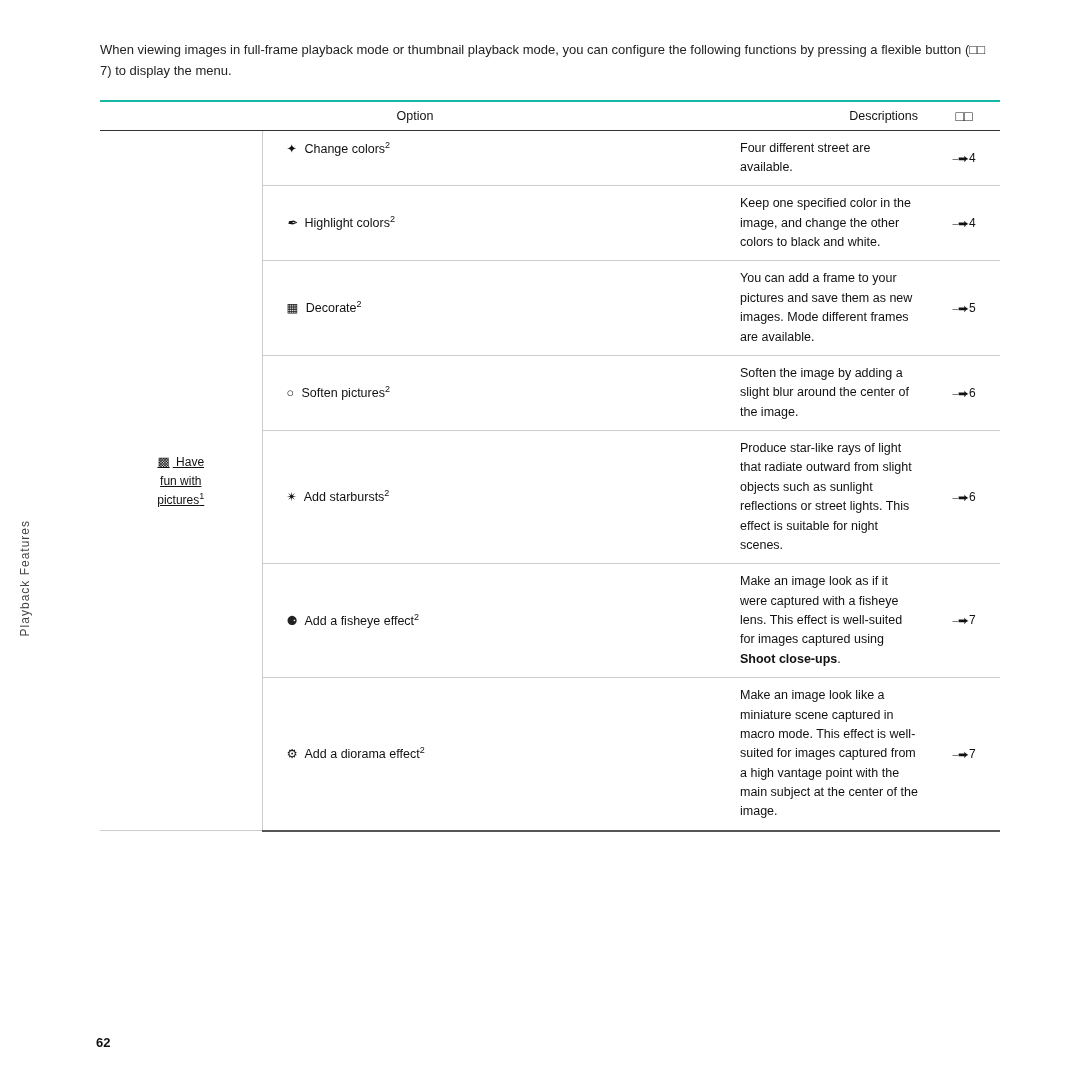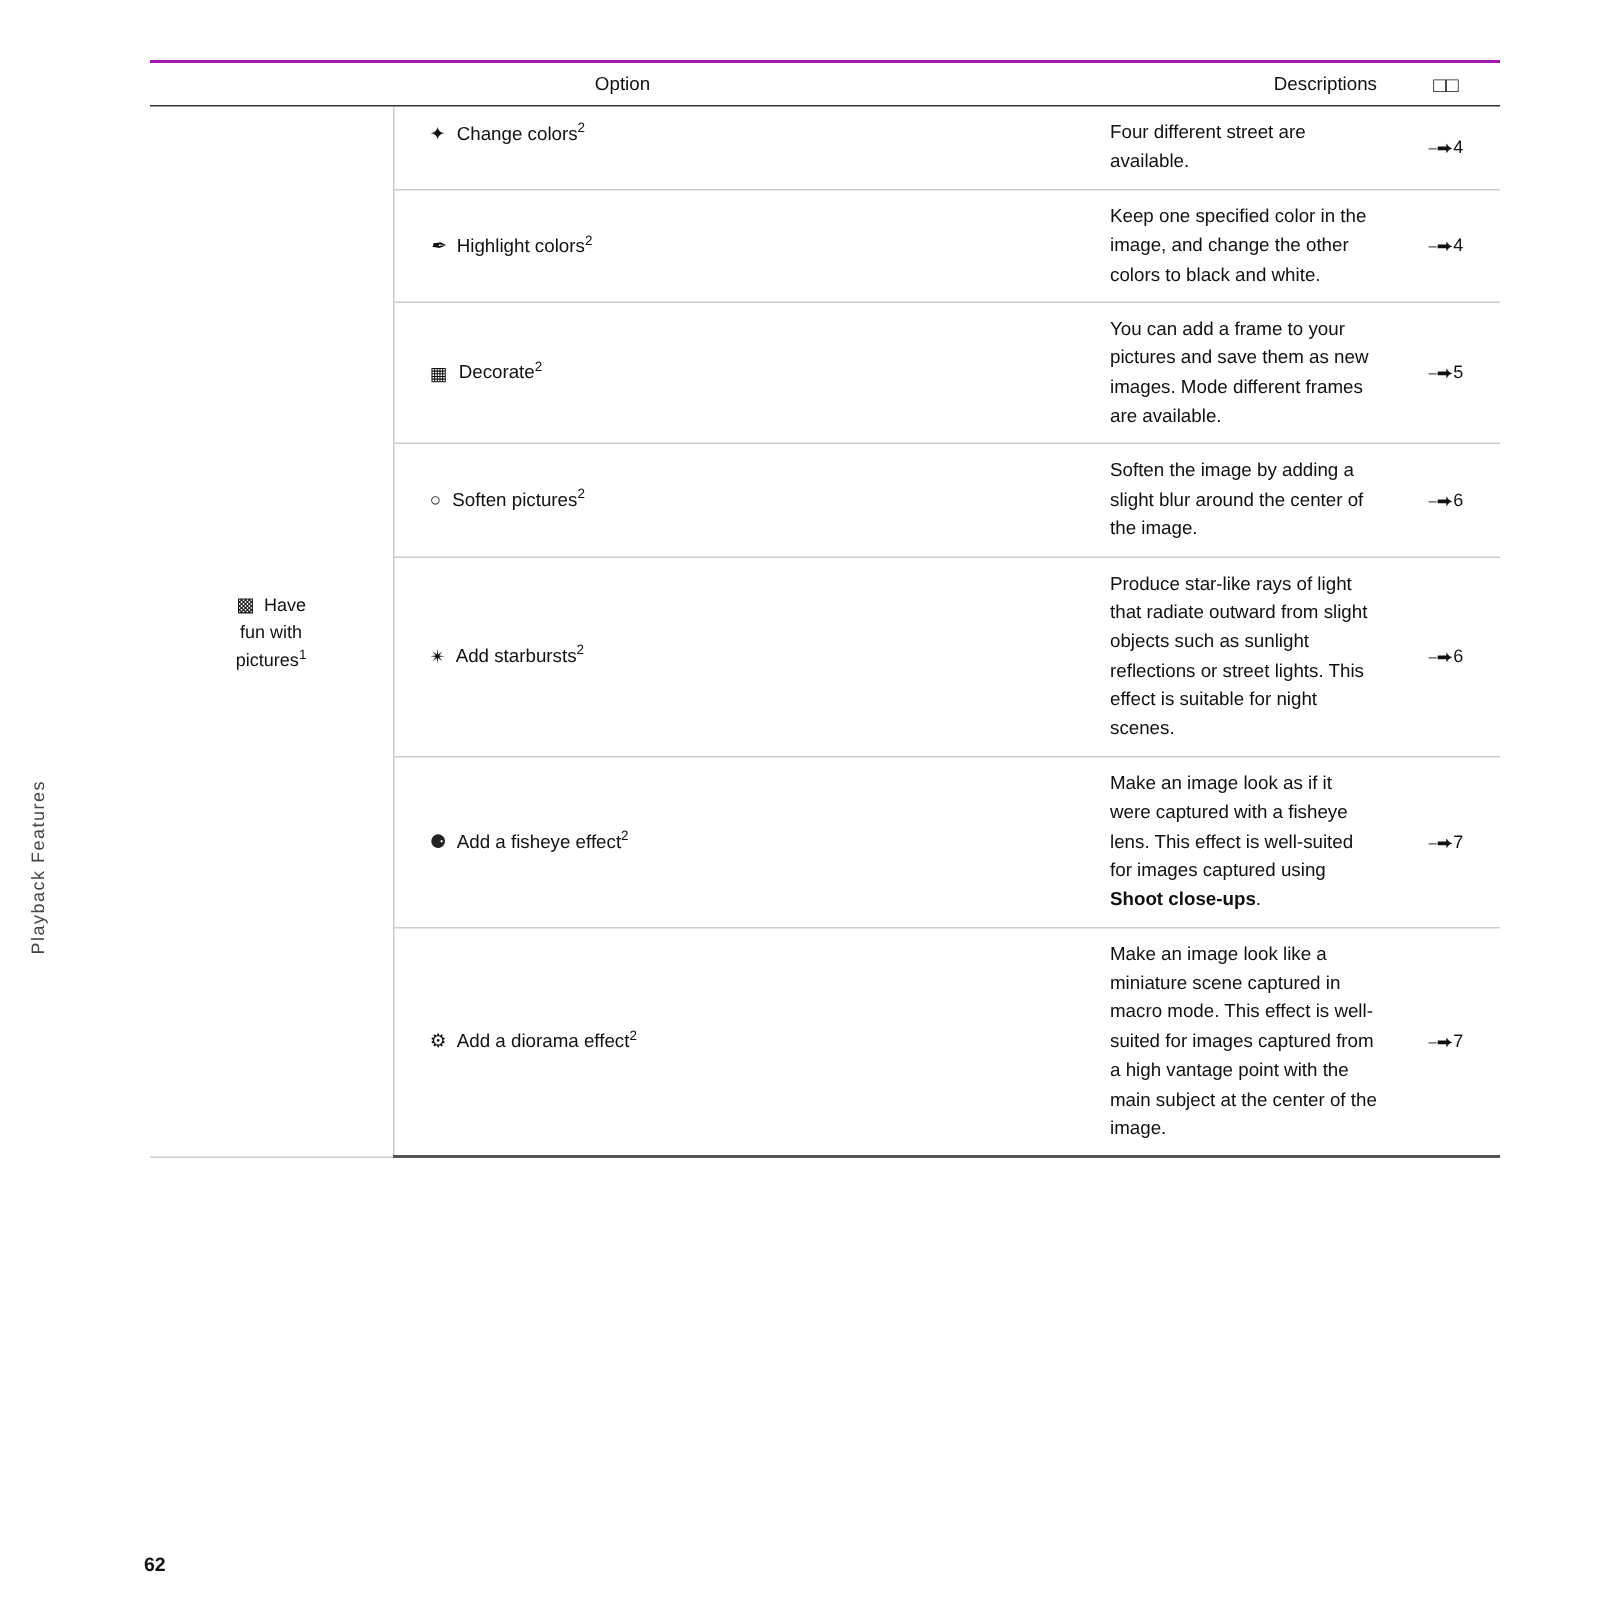--- a/index.html
+++ b/index.html
@@ -35,21 +35,21 @@
       color: #222;
     }
 
     table {
       width: 100%;
       border-collapse: collapse;
       font-size: 12.5px;
     }
 
     thead tr th {
-      border-top: 2px solid #a21caf;
+      border-top: 2px solid #14b8a6;
       border-bottom: 1.5px solid #333;
       padding: 6px 10px;
       font-weight: normal;
       text-align: left;
     }
 
     thead tr th:first-child {
       text-align: center;
       width: 18%;
     }
@@ -138,39 +138,43 @@
     }
   </style>
 </head>
 <body>
 
 <div class="sidebar-label">Playback Features</div>
 
 <div class="page-container">
 
 
+  <p class="intro-text">
+    When viewing images in full-frame playback mode or thumbnail playback mode, you can
+    configure the following functions by pressing a flexible button (□□ 7) to display the menu.
+  </p>
 
   <table>
     <thead>
       <tr>
         <th colspan="2">
           <span>Option</span>
         </th>
         <th>
           <span>Descriptions</span>
         </th>
         <th>
           <span style="font-size:14px;">□□</span>
         </th>
       </tr>
     </thead>
     <tbody>
 
       <tr>
-        <td class="row-header-cell" rowspan="7" style="width:18%; font-size:12px; text-align:center; padding: 8px 6px; border-right:1px solid #ccc;">
+        <td class="row-header-cell" rowspan="7" style="width:18%; font-size:12px; text-align:center; padding: 8px 6px; border-right:1px solid #ccc;text-decoration:underline;">
           <span style="font-size:13px; margin-right:3px;">▩</span>
           <span>Have<br>fun with<br>pictures<sup>1</sup></span>
         </td>
         <td class="option-col">
           <span class="option-icon">✦</span>
           Change colors<sup>2</sup>
         </td>
         <td>Four different street are available.</td>
         <td class="page-ref"><span style="font-size:11px;">⎯⮕</span>4</td>
       </tr>

